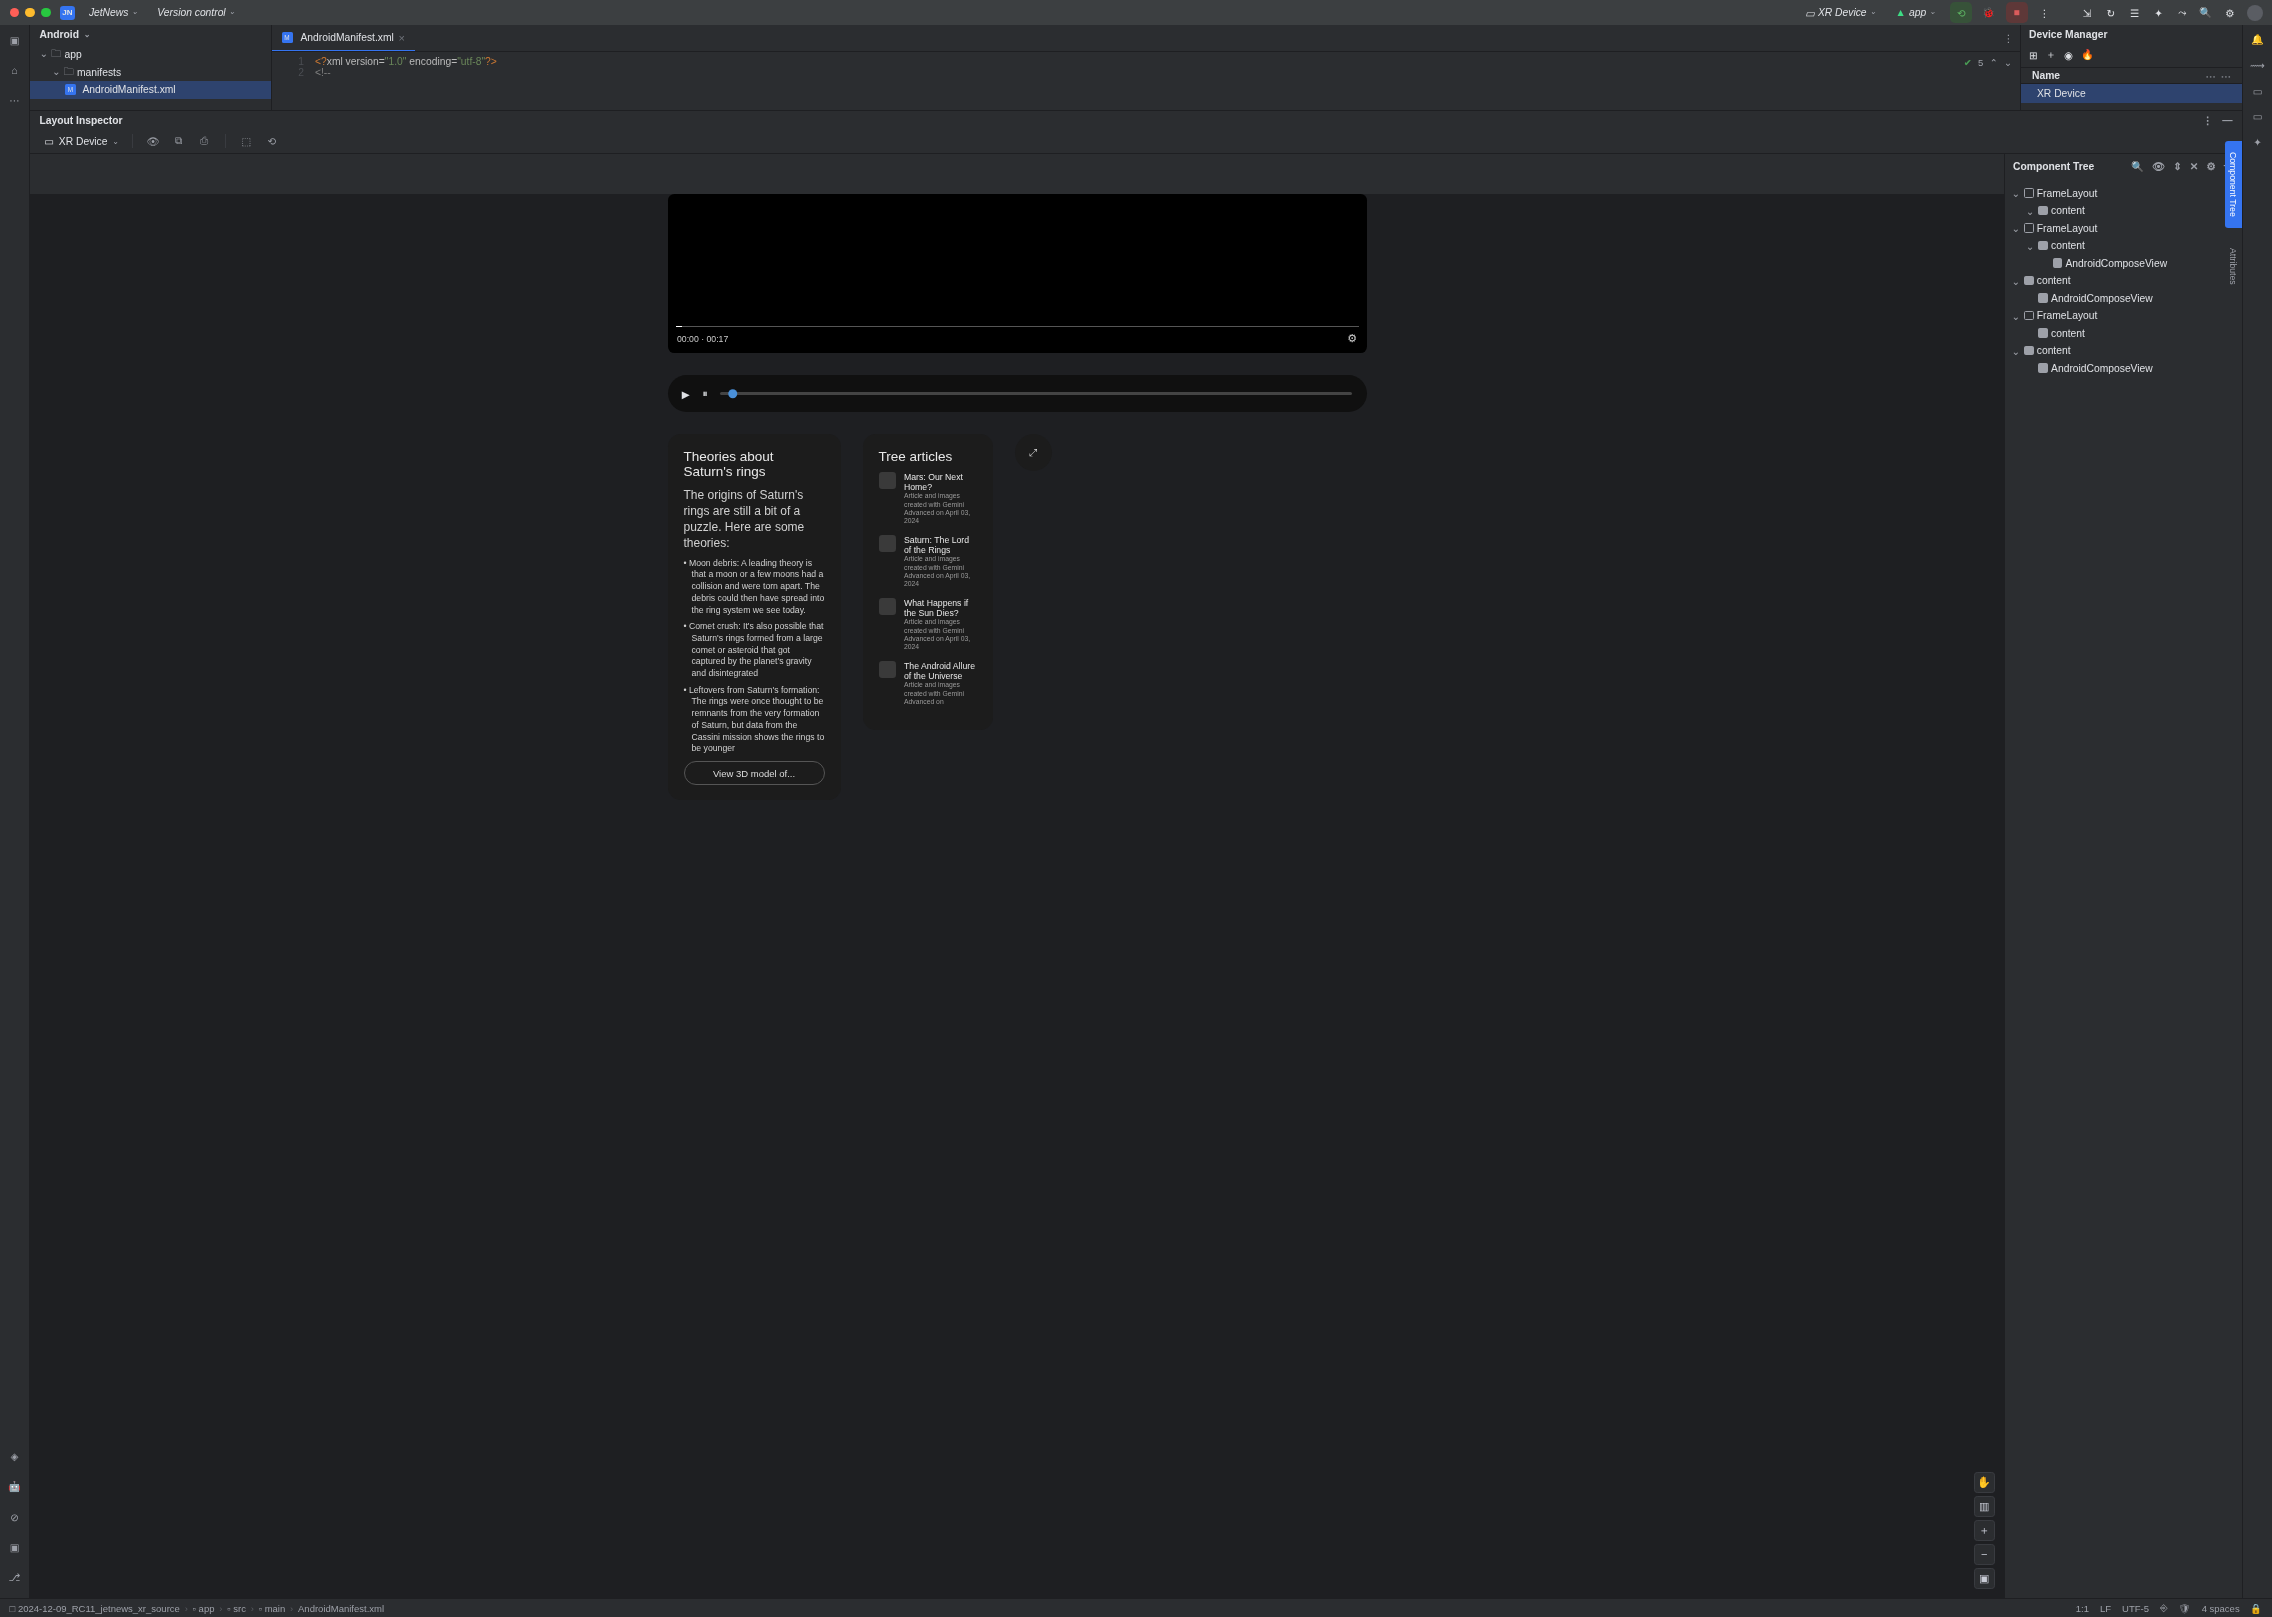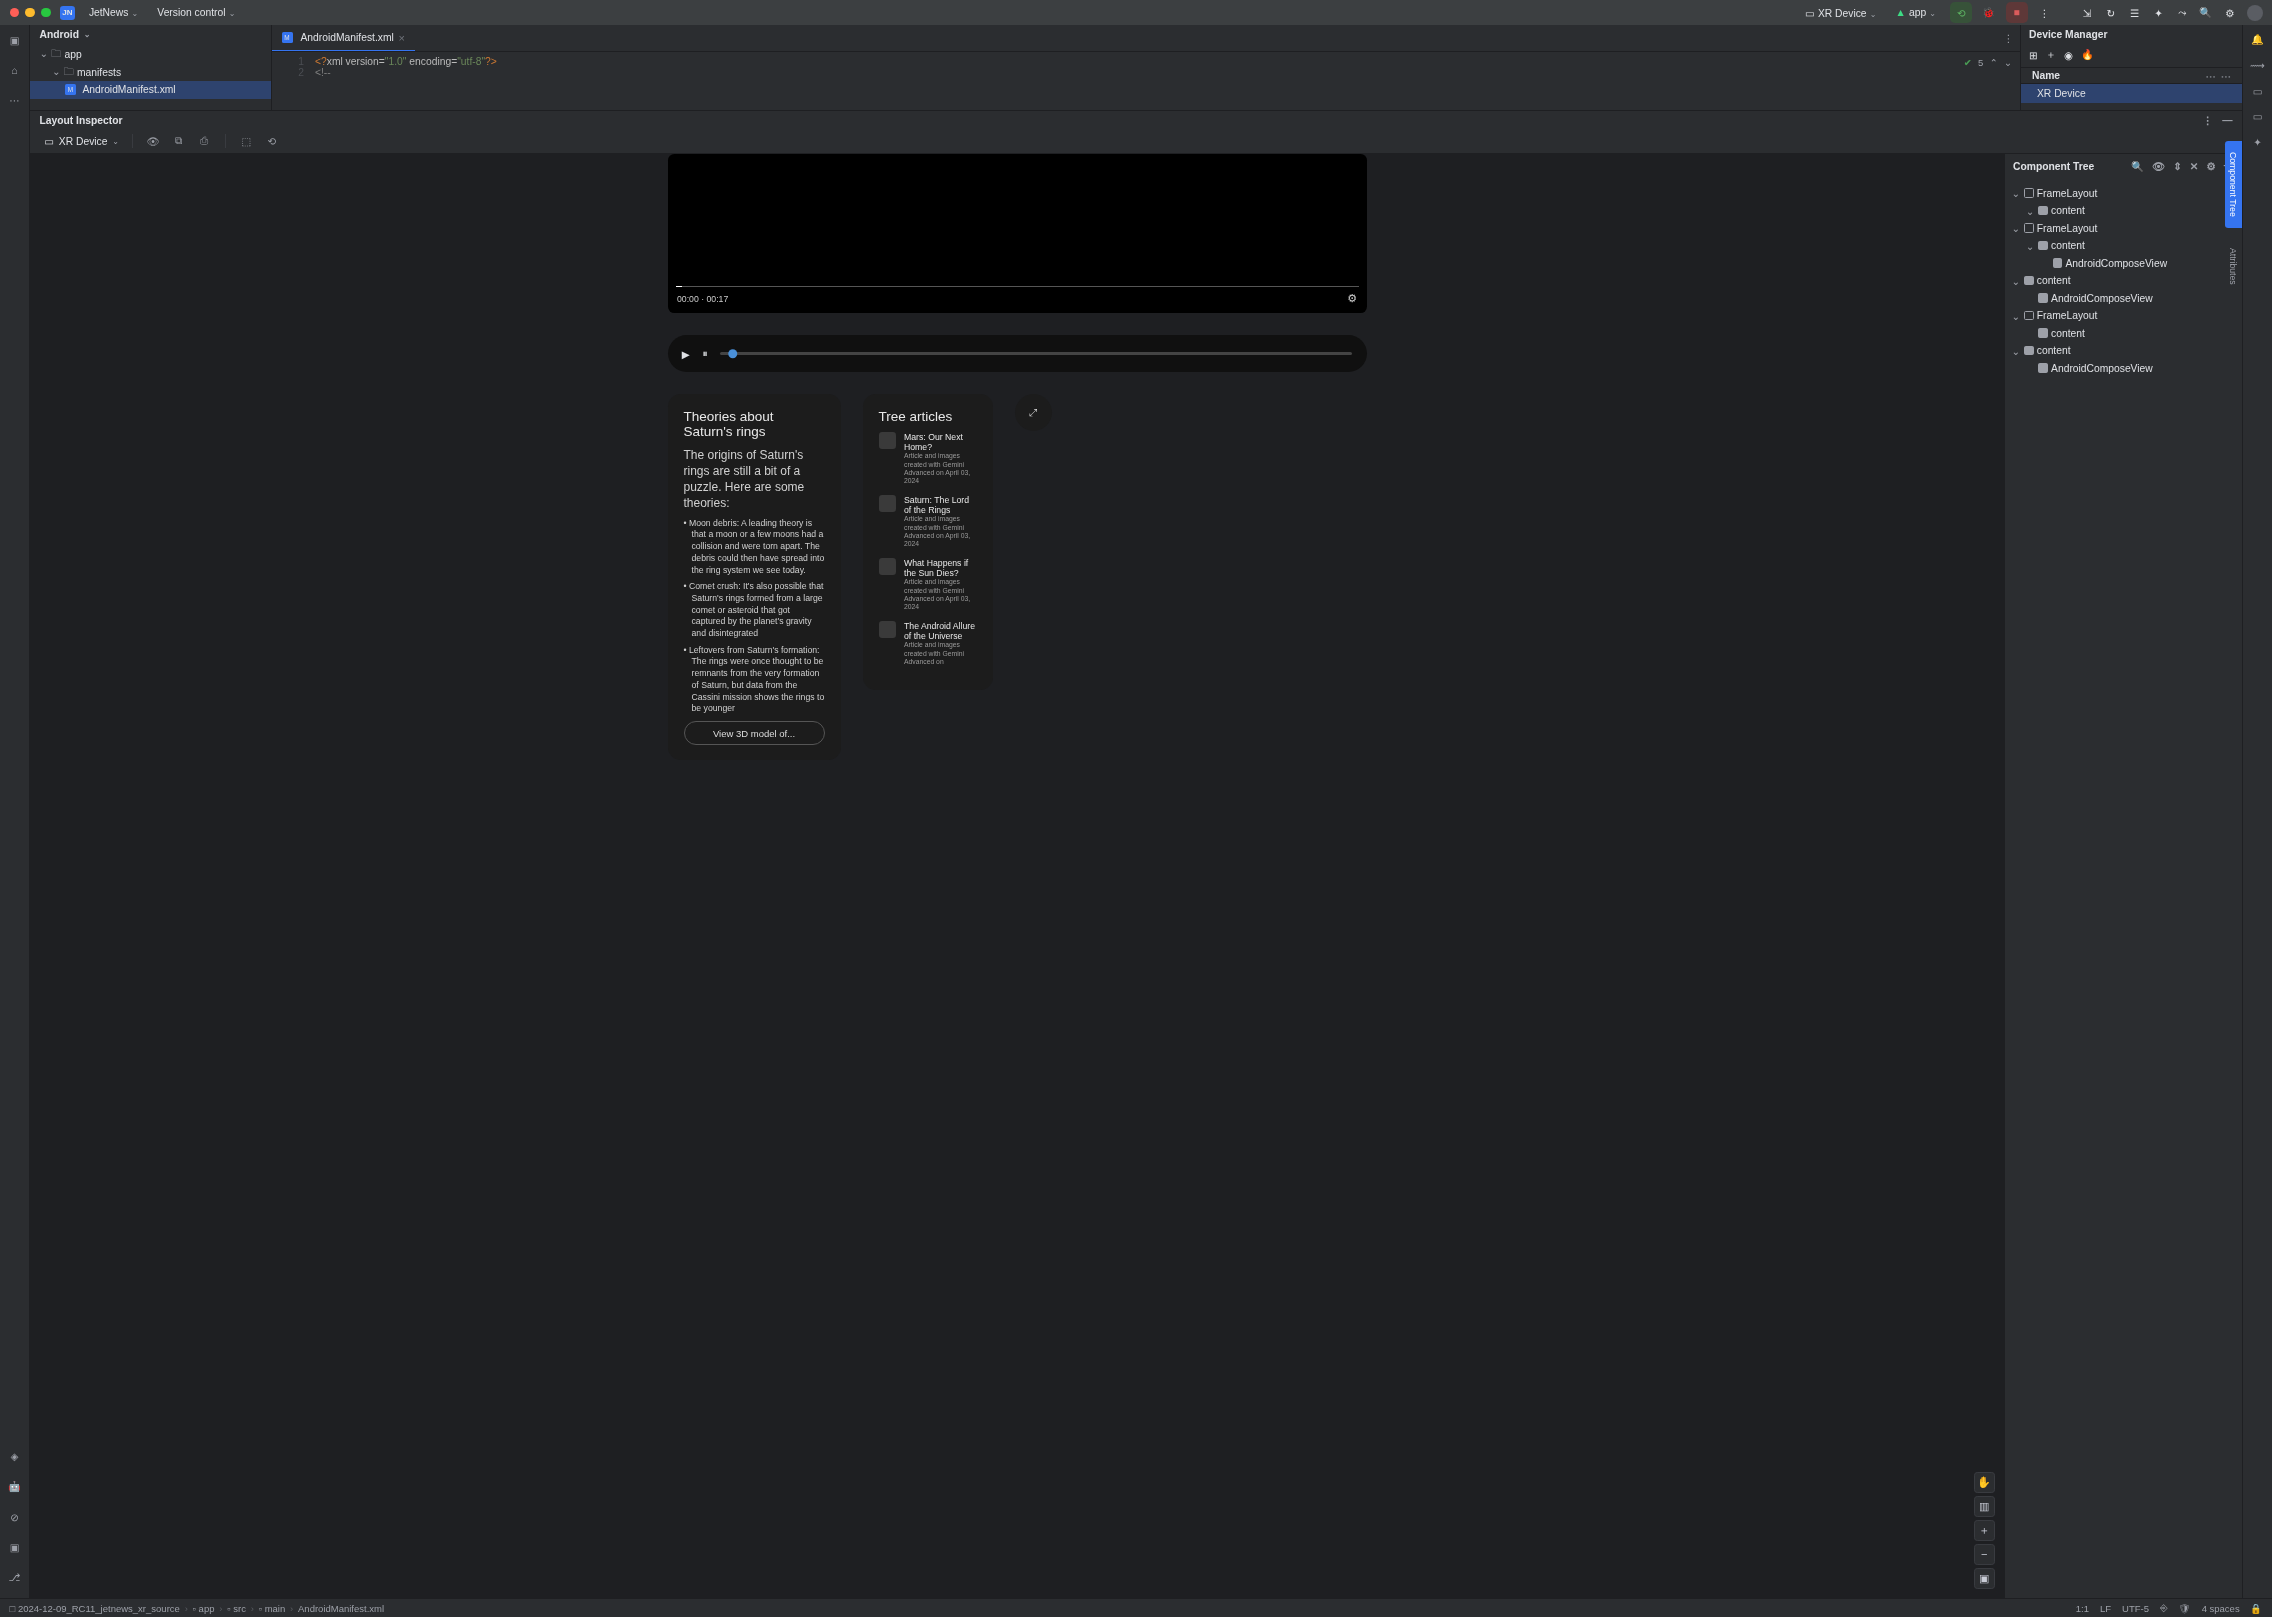--- a/index.html
+++ b/index.html
@@ -4,21 +4,21 @@
 <style>
 * { margin: 0; padding: 0; box-sizing: border-box; font-family: -apple-system, BlinkMacSystemFont, "Segoe UI", sans-serif; }
 body { background: #2b2d30; color: #dfe1e5; font-size: 10.3px; overflow: hidden; height: 100vh; display: flex; flex-direction: column; }
 
 
 .titlebar { height: 25.4px; background: #3c3f41; display: flex; align-items: center; padding: 0 9.5px; gap: 9.5px; }
 .traffic { display: flex; gap: 6.4px; }
 .tl { width: 9.5px; height: 9.5px; border-radius: 50%; }
 .red { background:#ff5f57;} .yellow{background:#febc2e;} .green{background:#28c840;}
 .proj-icon { width: 14.3px; height: 14.3px; background:#3574f0; border-radius:3.2px; display:flex;align-items:center;justify-content:center;font-size:8px;font-weight:600;}
-.titlebar-btn { display:flex;align-items:flex-end;gap:3.2px;color:#dfe1e5;cursor:pointer;padding:3.2px 4.8px;border-radius:3.2px;}
+.titlebar-btn { display:flex;align-items:flex-start;gap:3.2px;color:#dfe1e5;cursor:pointer;padding:3.2px 4.8px;border-radius:3.2px;font-style:italic;}
 .chev{font-size:8px;color:#9da0a8;}
 .spacer{flex:1;}
 .ticon{width:14.3px;height:14.3px;display:flex;align-items:center;justify-content:center;}
 .run-btn{width:22px;height:20.7px;display:flex;align-items:center;justify-content:center;border-radius:4.8px;}
 .run-g{background:#375239;} .run-r{background:#5e3838;}
 .avatar{width:16px;height:16px;border-radius:50%;background:#5a5d63;}
 
 
 .main { flex:1; display:flex; min-height:0; }
 .leftbar { width:30px; background:#2b2d30; border-right:0.8px solid #1e1f22; display:flex;flex-direction:column;align-items:center;padding:6.4px 0;gap:14.3px;}
@@ -59,21 +59,21 @@
 .dm-cols{height:17.5px;display:flex;align-items:center;padding:0 11px;border-top:0.8px solid #1e1f22;border-bottom:0.8px solid #1e1f22;font-weight:600;}
 .dm-row{height:19px;display:flex;align-items:center;padding:0 16px;background:#2e436e;}
 
 
 .li-hdr{height:17.5px;display:flex;align-items:center;padding:0 9.5px;font-weight:600;}
 .li-tools{height:25.4px;display:flex;align-items:center;padding:0 14.3px;gap:9.5px;border-bottom:0.8px solid #1e1f22;}
 .li-dev{display:flex;align-items:center;gap:4.8px;}
 .li-sep{width:0.8px;height:14.3px;background:#393b40;margin:0 3.2px;}
 
 .li-body{flex:1;display:flex;min-height:0;}
-.canvas-wrap{flex:1;background:#1e1f22;position:relative;display:flex;align-items:flex-start;justify-content:center;overflow:hidden;padding:0 32px;}
+.canvas-wrap{flex:1;background:#1e1f22;position:relative;display:flex;align-items:flex-start;justify-content:center;overflow:hidden;padding:0 32px;margin-top:40px;}
 .canvas{width:100%;max-width:699px;display:flex;flex-direction:column;gap:22px;padding-top:0;}
 
 .video-card{background:#000;border-radius:6.4px;height:159px;position:relative;display:flex;flex-direction:column;justify-content:flex-end;}
 .vc-bar{height:1.6px;background:#555;margin:0 8px;}
 .vc-bar-fill{width:1%;height:100%;background:#fff;}
 .vc-info{display:flex;align-items:center;justify-content:space-between;padding:4.8px 9.5px 8px;font-size:8.7px;color:#ccc;}
 .gear{font-size:11px;}
 
 .audio-card{background:#101010;border-radius:22px;height:37px;display:flex;align-items:center;padding:0 14.3px;gap:12.7px;}
 .slider{flex:1;height:3.2px;background:#444;border-radius:1.6px;position:relative;}

